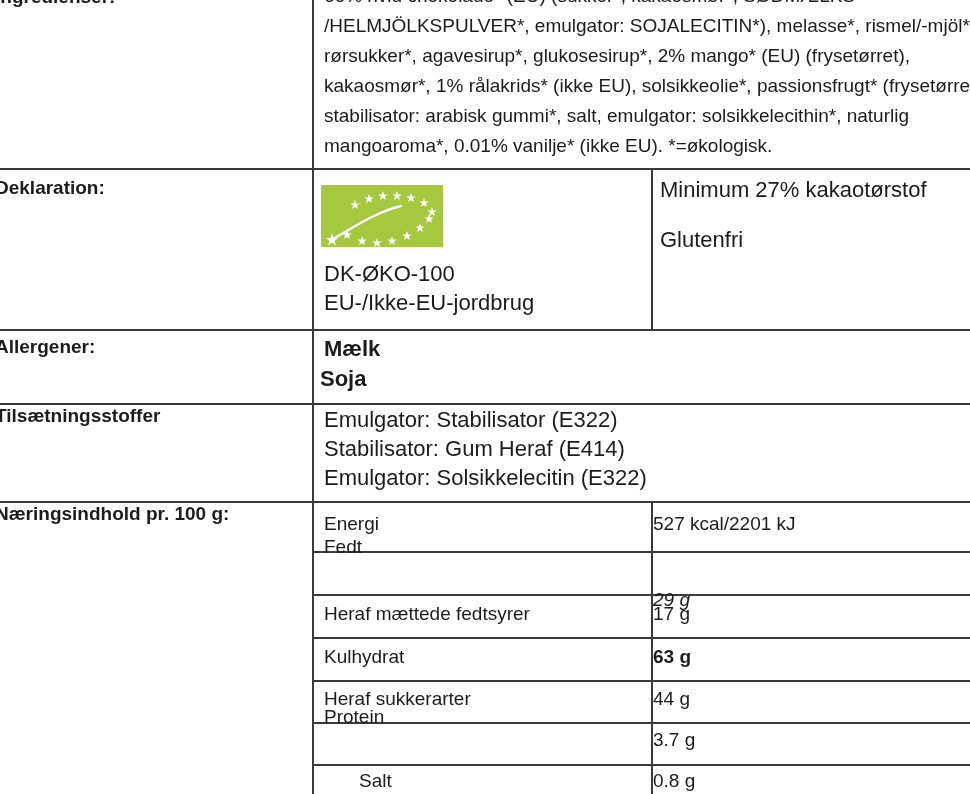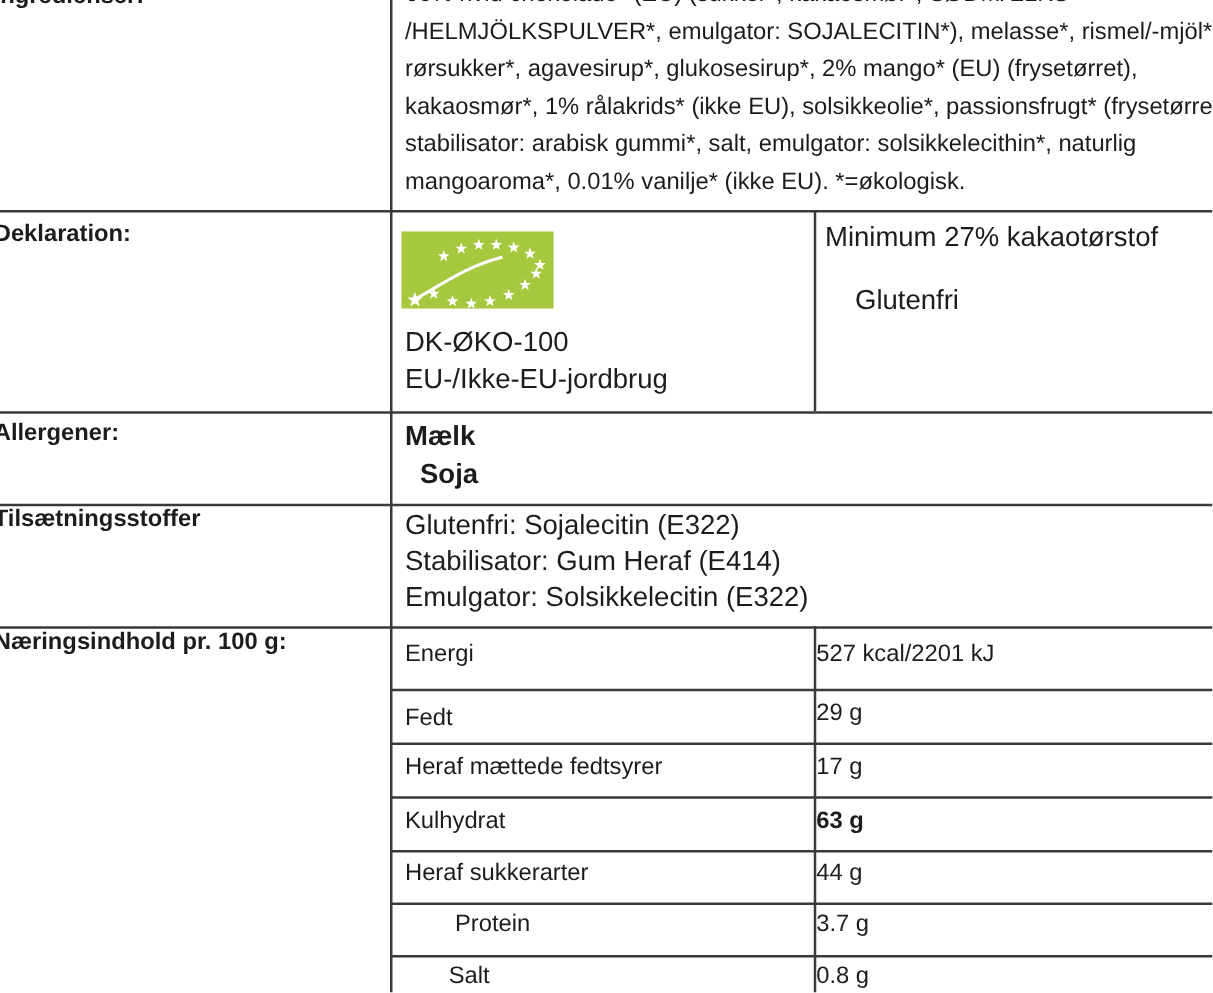--- a/index.html
+++ b/index.html
@@ -84,41 +84,41 @@
   <use href="#star" transform="translate(41,56)"></use>
   <use href="#star" transform="translate(56,58)"></use>
   <use href="#star" transform="translate(71,56)"></use>
   <use href="#star" transform="translate(86,51)"></use>
   <use href="#star" transform="translate(99,43)"></use>
   <use href="#star" transform="translate(108,34)"></use>
 </svg>
 <div class="txt" style="left:324px;top:263px;">DK-ØKO-100</div>
 <div class="txt" style="left:324px;top:292px;">EU-/Ikke-EU-jordbrug</div>
 <div class="txt" style="left:660px;top:179px;">Minimum 27% kakaotørstof</div>
-<div class="txt" style="left:684px;top:229px;">Glutenfri</div>
+<div class="txt" style="left:660px;top:229px;">Glutenfri</div>
 
 <div class="txt bold" style="left:324px;top:338px;text-align:center;">Mælk</div>
-<div class="txt bold" style="left:336px;top:368px;text-align:center;">Soja</div>
+<div class="txt bold" style="left:320px;top:368px;text-align:center;">Soja</div>
 
-<div class="txt" style="left:324px;top:409px;">Glutenfri: Sojalecitin (E322)</div>
+<div class="txt" style="left:324px;top:409px;">Emulgator: Stabilisator (E322)</div>
 <div class="txt" style="left:324px;top:438px;">Stabilisator: Gum Heraf (E414)</div>
 <div class="txt" style="left:324px;top:467px;">Emulgator: Solsikkelecitin (E322)</div>
 
 <div class="nut-name" style="top:513px;">Energi</div>
 <div class="nut-value" style="top:513px;">527 kcal/2201 kJ</div>
 
-<div class="nut-name" style="top:564px;">Fedt</div>
-<div class="nut-value" style="top:560px;">29 g</div>
+<div class="nut-name" style="top:536px;">Fedt</div>
+<div class="nut-value" style="top:589px;font-style:italic;">29 g</div>
 
 <div class="nut-name" style="top:603px;">Heraf mættede fedtsyrer</div>
 <div class="nut-value" style="top:603px;">17 g</div>
 
 <div class="nut-name" style="top:646px;">Kulhydrat</div>
 <div class="nut-value" style="top:646px;font-weight:bold;">63 g</div>
 
 <div class="nut-name" style="top:688px;">Heraf sukkerarter</div>
 <div class="nut-value" style="top:688px;">44 g</div>
 
-<div class="nut-name" style="top:729px;margin-left:40px;">Protein</div>
+<div class="nut-name" style="top:706px;">Protein</div>
 <div class="nut-value" style="top:729px;">3.7 g</div>
 
 <div class="nut-name" style="top:770px;margin-left:35px;">Salt</div>
 <div class="nut-value" style="top:770px;">0.8 g</div>
 
 </body></html>

